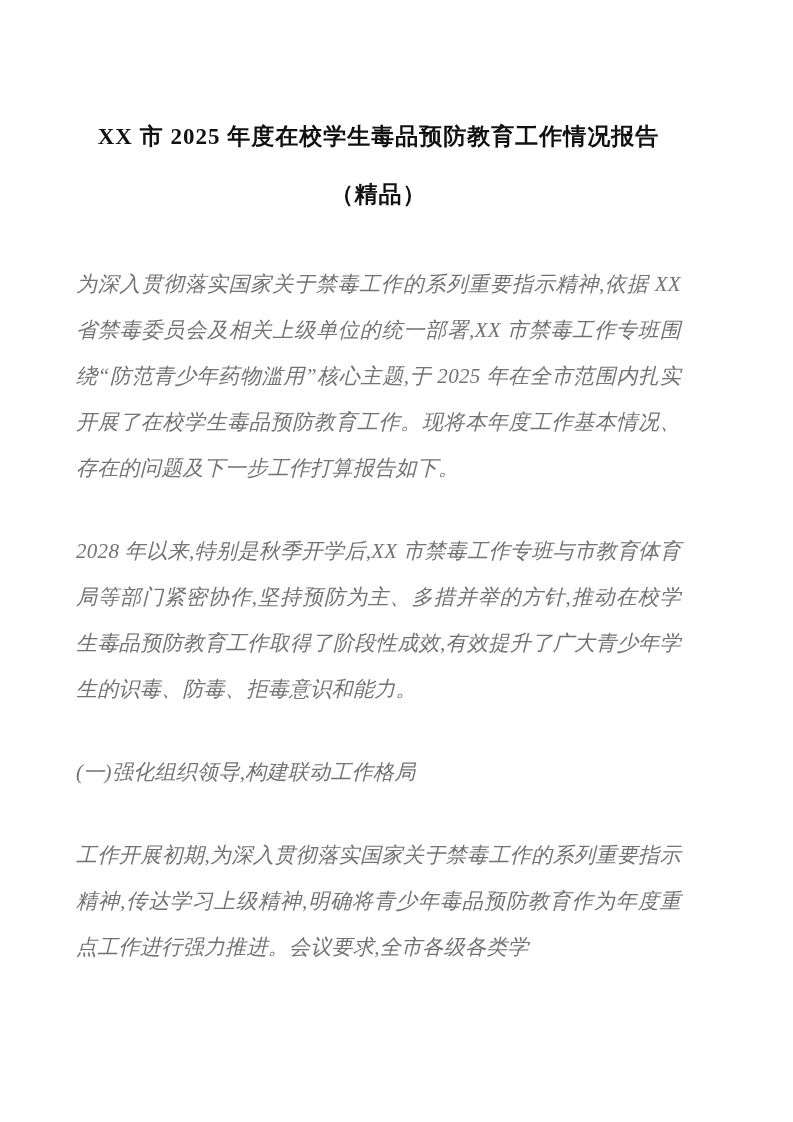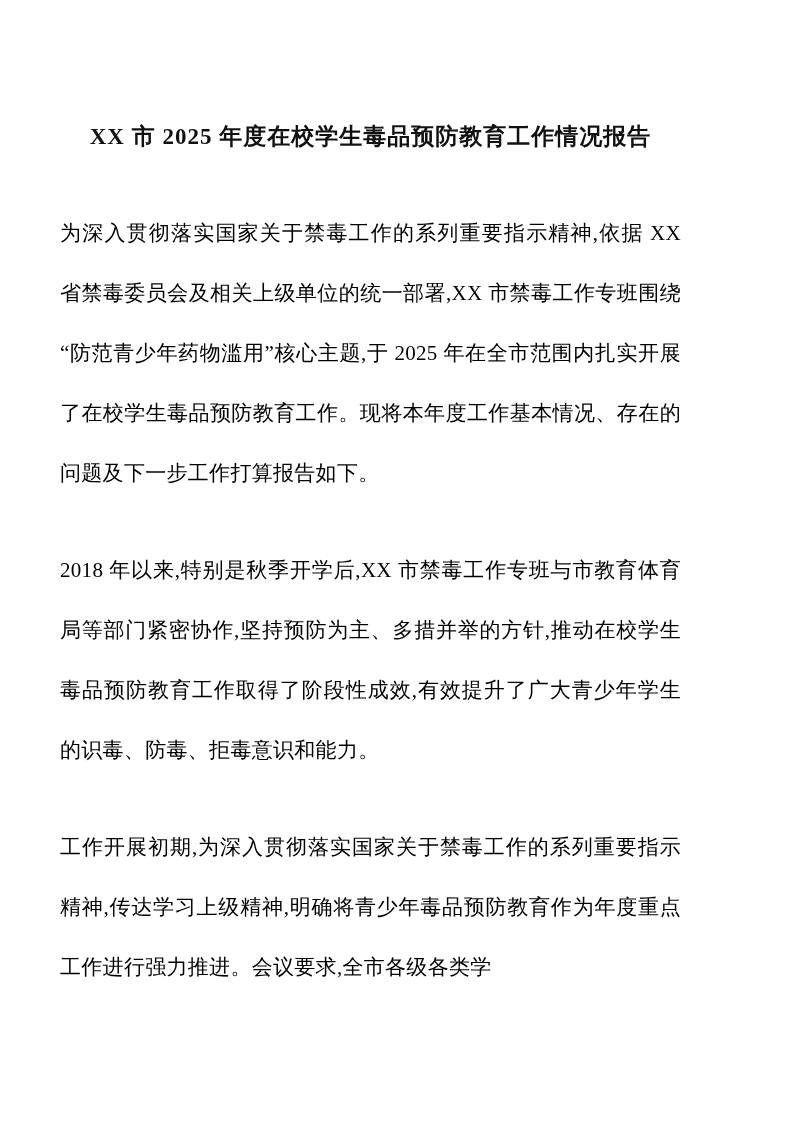--- a/index.html
+++ b/index.html
@@ -11,54 +11,57 @@
     width: 793px;
     height: 1122px;
     overflow: hidden;
     font-family: "Liberation Serif", "DejaVu Serif", serif;
     color: #161616;
   }
   .page {
     box-sizing: border-box;
     width: 793px;
     height: 1122px;
-    padding: 108px 112px 0 60px;
+    padding: 108px 112px 0 76px;
     background: #ffffff;
   }
   .doc-title {
     margin: 0 0 18px 0;
     text-align: center;
     font-size: 23px;
     font-weight: 700;
     line-height: 58px;
     letter-spacing: 1px;
     color: #111111;
   }
   .title-line {
     display: block;
   }
   .para {
     margin: 37px 0 0 0;
     font-size: 21px;
-    line-height: 60px;
+    line-height: 46px;
     text-align: justify;
     text-justify: inter-ideograph;
     letter-spacing: 0.3px;
     word-break: break-all;
-    color: #000000;
+    color: #737373;
+    font-style: italic;
   }
 </style>
 </head>
 <body>
 
 <div class="page">
   <h1 class="doc-title">
     <span class="title-line">XX 市 2025 年度在校学生毒品预防教育工作情况报告</span>
+    <span class="title-line">（精品）</span>
   </h1>
 
   <p class="para">为深入贯彻落实国家关于禁毒工作的系列重要指示精神,依据 XX 省禁毒委员会及相关上级单位的统一部署,XX 市禁毒工作专班围绕“防范青少年药物滥用”核心主题,于 2025 年在全市范围内扎实开展了在校学生毒品预防教育工作。现将本年度工作基本情况、存在的问题及下一步工作打算报告如下。</p>
 
 
-  <p class="para">2018 年以来,特别是秋季开学后,XX 市禁毒工作专班与市教育体育局等部门紧密协作,坚持预防为主、多措并举的方针,推动在校学生毒品预防教育工作取得了阶段性成效,有效提升了广大青少年学生的识毒、防毒、拒毒意识和能力。</p>
+  <p class="para">2028 年以来,特别是秋季开学后,XX 市禁毒工作专班与市教育体育局等部门紧密协作,坚持预防为主、多措并举的方针,推动在校学生毒品预防教育工作取得了阶段性成效,有效提升了广大青少年学生的识毒、防毒、拒毒意识和能力。</p>
 
+  <p class="para">(一)强化组织领导,构建联动工作格局</p>
 
   <p class="para">工作开展初期,为深入贯彻落实国家关于禁毒工作的系列重要指示精神,传达学习上级精神,明确将青少年毒品预防教育作为年度重点工作进行强力推进。会议要求,全市各级各类学</p>
 </div>
 
 </body></html>

